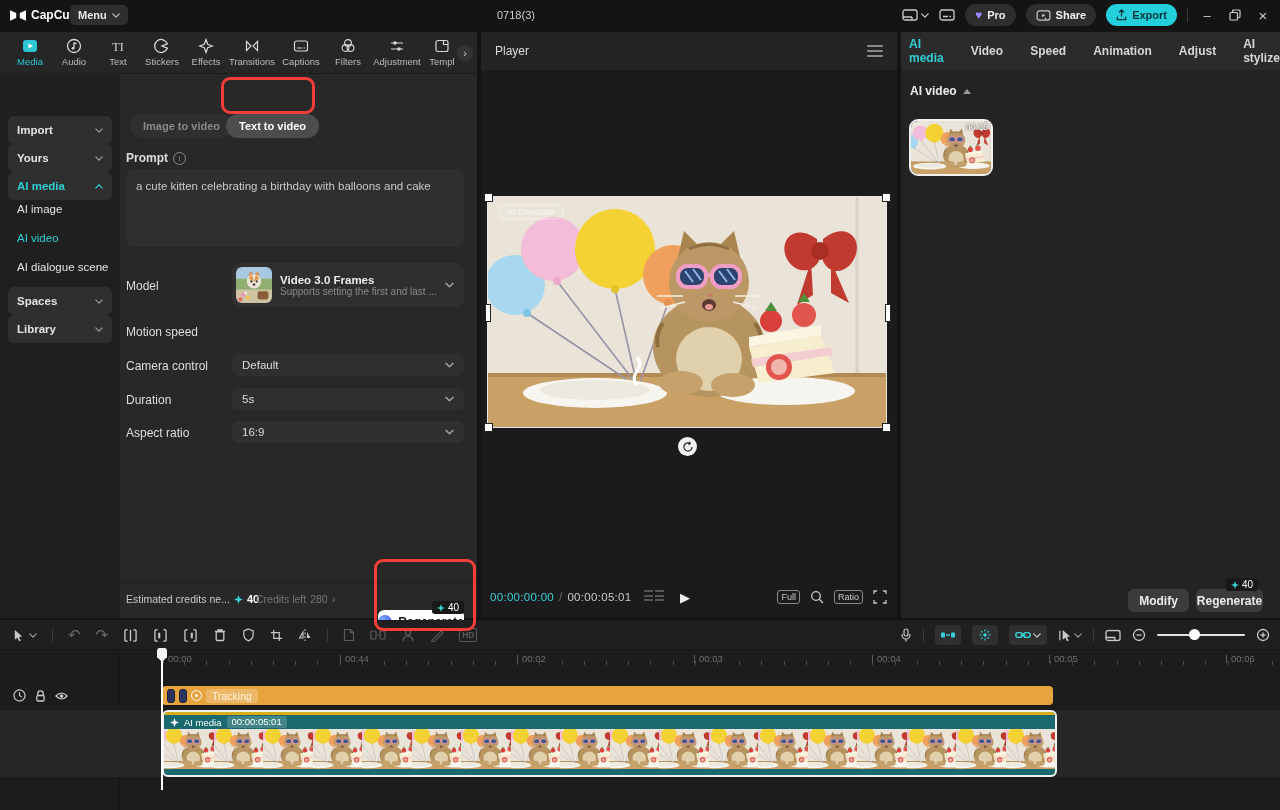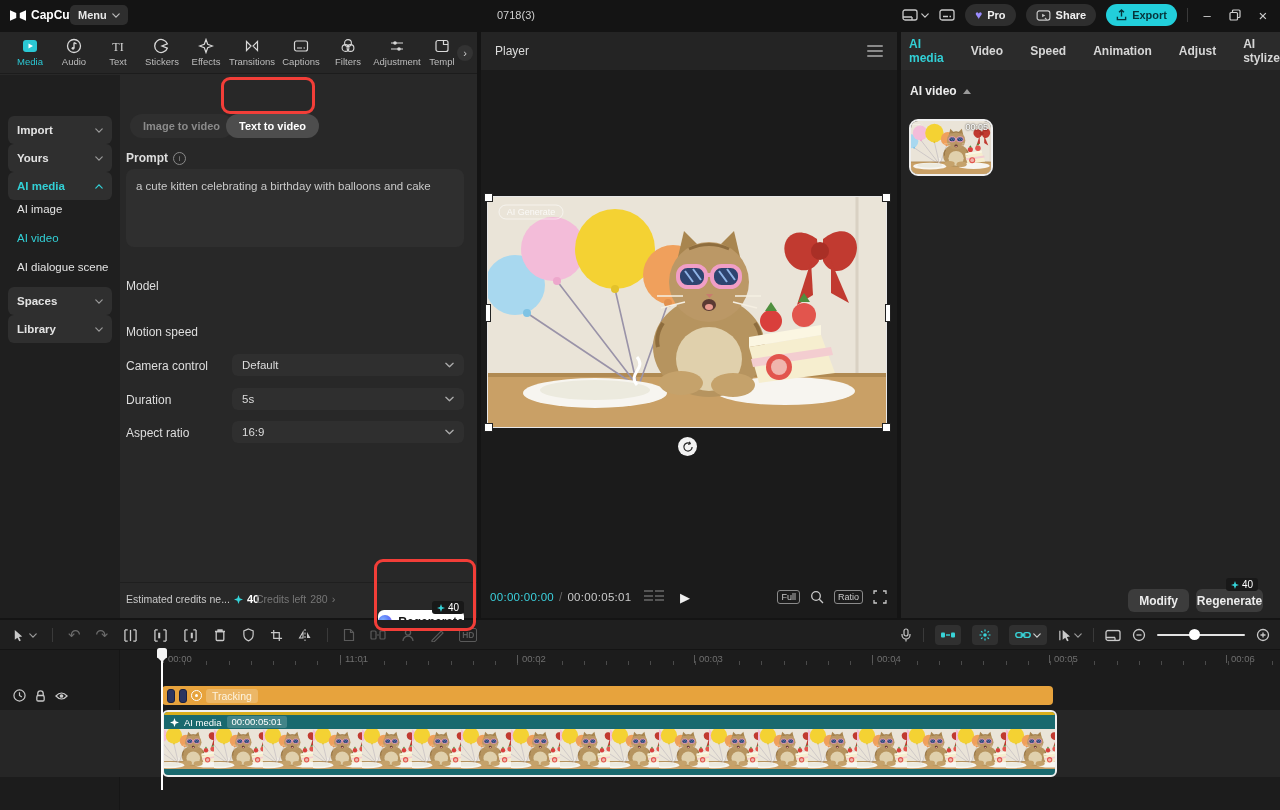--- a/index.html
+++ b/index.html
@@ -454,20 +454,32 @@
       <div class="mode-pill" style="left:10px;top:39px;background:#2f2f2f;color:#8a8a8a">Image to video</div>
       <div class="mode-pill" style="left:106px;top:39px;background:#4d4d4d;color:#fff">Text to video</div>
 
       <div class="flex" style="position:absolute;left:6px;top:76px;gap:5px">
         <span style="font-size:12px;font-weight:bold;color:#dedede">Prompt</span>
         <span style="width:11px;height:11px;border:1px solid #8a8a8a;border-radius:50%;font-size:8px;color:#8a8a8a;display:inline-flex;align-items:center;justify-content:center">i</span>
       </div>
       <div style="position:absolute;left:6px;top:94px;width:338px;height:78px;background:#2f2f2f;border-radius:8px;padding:9px 10px;box-sizing:border-box;color:#c9c9c9;font-size:11.5px;line-height:1.4">a cute kitten celebrating a birthday with balloons and cake</div>
 
       <span class="sel-label" style="top:204px">Model</span>
+      <div style="position:absolute;left:112px;top:188px;width:232px;height:44px;background:#2f2f2f;border-radius:8px;display:flex;align-items:center;gap:8px;padding:0 10px 0 4px;box-sizing:border-box">
+        <svg width="36" height="36" viewBox="0 0 40 40" style="border-radius:6px;flex:none">
+            <use href="#corgi" width="40" height="40"></use>
+          </svg>
+        <div style="flex:1;min-width:0">
+          <div style="font-size:11.5px;font-weight:bold;color:#ececec">Video 3.0 Frames</div>
+          <div style="font-size:10px;color:#8a8a8a;white-space:nowrap;overflow:hidden">Supports setting the first and last ...</div>
+        </div>
+        <svg class="sym" width="9" height="6" viewBox="0 0 10 6" style="color:#aaa;flex:none">
+            <use href="#chev"></use>
+          </svg>
+      </div>
 
       <span class="sel-label" style="top:250px">Motion speed</span>
 
       <span class="sel-label" style="top:284px">Camera control</span>
       <div class="sel" style="top:279px">
         <span>Default</span>
         <svg class="sym" width="9" height="6" viewBox="0 0 10 6" style="color:#aaa">
             <use href="#chev"></use>
           </svg>
       </div>
@@ -729,21 +741,21 @@
               <circle cx="7" cy="7" r="5.5" fill="none" stroke="currentColor" stroke-width="1.3"></circle>
               <path d="M4.5 7 h5 M7 4.5 v5" stroke="currentColor" stroke-width="1.3"></path>
             </svg>
           </span>
       </div>
     </div>
 
     <div class="ruler">
       <div class="ruler-ticks"></div>
       <span class="rlabel" style="left:163px">00:00</span>
-      <span class="rlabel" style="left:340px">11:01</span>
+      <span class="rlabel" style="left:340px">00:44</span>
       <span class="rlabel" style="left:517px">00:02</span>
       <span class="rlabel" style="left:694px">00:03</span>
       <span class="rlabel" style="left:872px">00:04</span>
       <span class="rlabel" style="left:1049px">00:05</span>
       <span class="rlabel" style="left:1226px">00:06</span>
     </div>
     <div class="hcol-sep"></div>
 
     <div class="hicons" style="left:13px;top:69px">
       <span class="ic">

